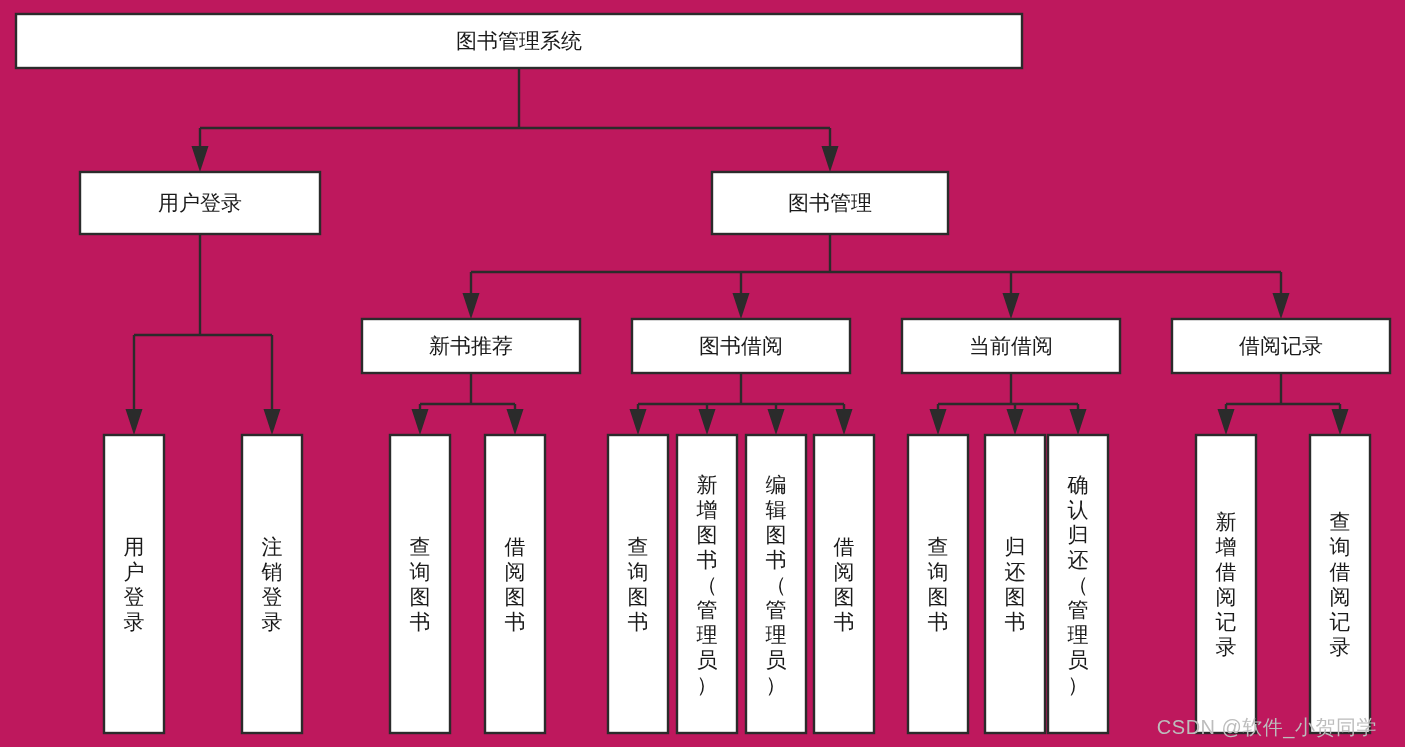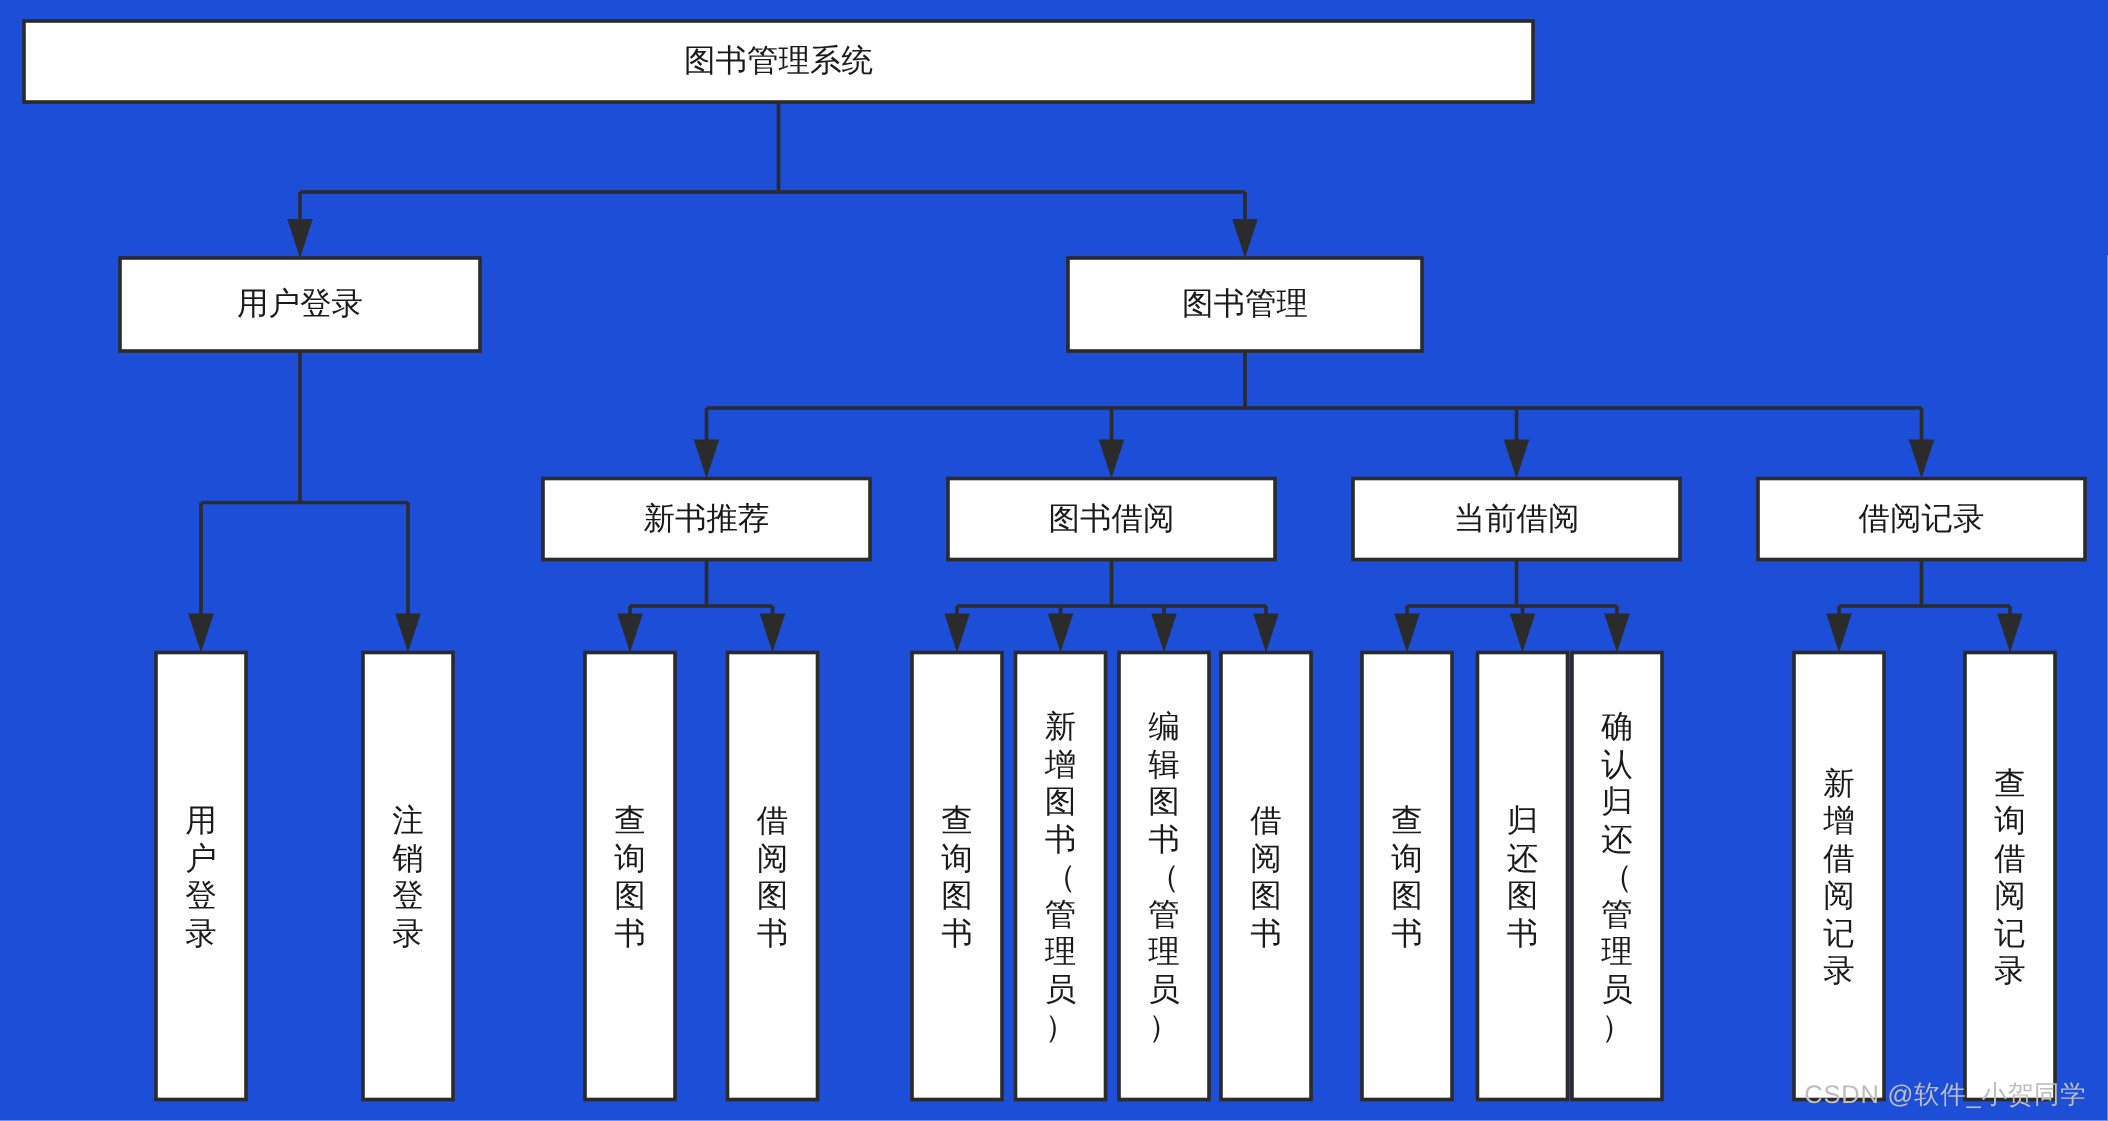--- a/index.html
+++ b/index.html
@@ -11,21 +11,21 @@
   body {
     font-family: "Liberation Sans", "DejaVu Sans", sans-serif;
     width: 1405px;
     height: 747px;
     overflow: hidden;
   }
   #diagram-root {
     position: relative;
     width: 1405px;
     height: 747px;
-    background: #1d4ed8;
+    background: #be185d;
   }
   svg#tree-svg {
     position: absolute;
     top: 0;
     left: 0;
     width: 1405px;
     height: 747px;
     display: block;
   }
   .node-box {
@@ -51,24 +51,24 @@
     dominant-baseline: middle;
   }
   .node-label-v {
     font-family: "Liberation Sans", "DejaVu Sans", sans-serif;
     font-size: 21px;
     fill: #1a1a1a;
     text-anchor: middle;
   }
   .watermark {
     position: absolute;
-    right: 14px;
+    right: 28px;
     bottom: 6px;
     font-family: "Liberation Sans", "DejaVu Sans", sans-serif;
-    font-size: 17px;
+    font-size: 20px;
     color: #bdbdbd;
     white-space: nowrap;
     user-select: none;
     letter-spacing: 0.5px;
   }
 </style>
 </head>
 <body>
 
 <div id="diagram-root">

